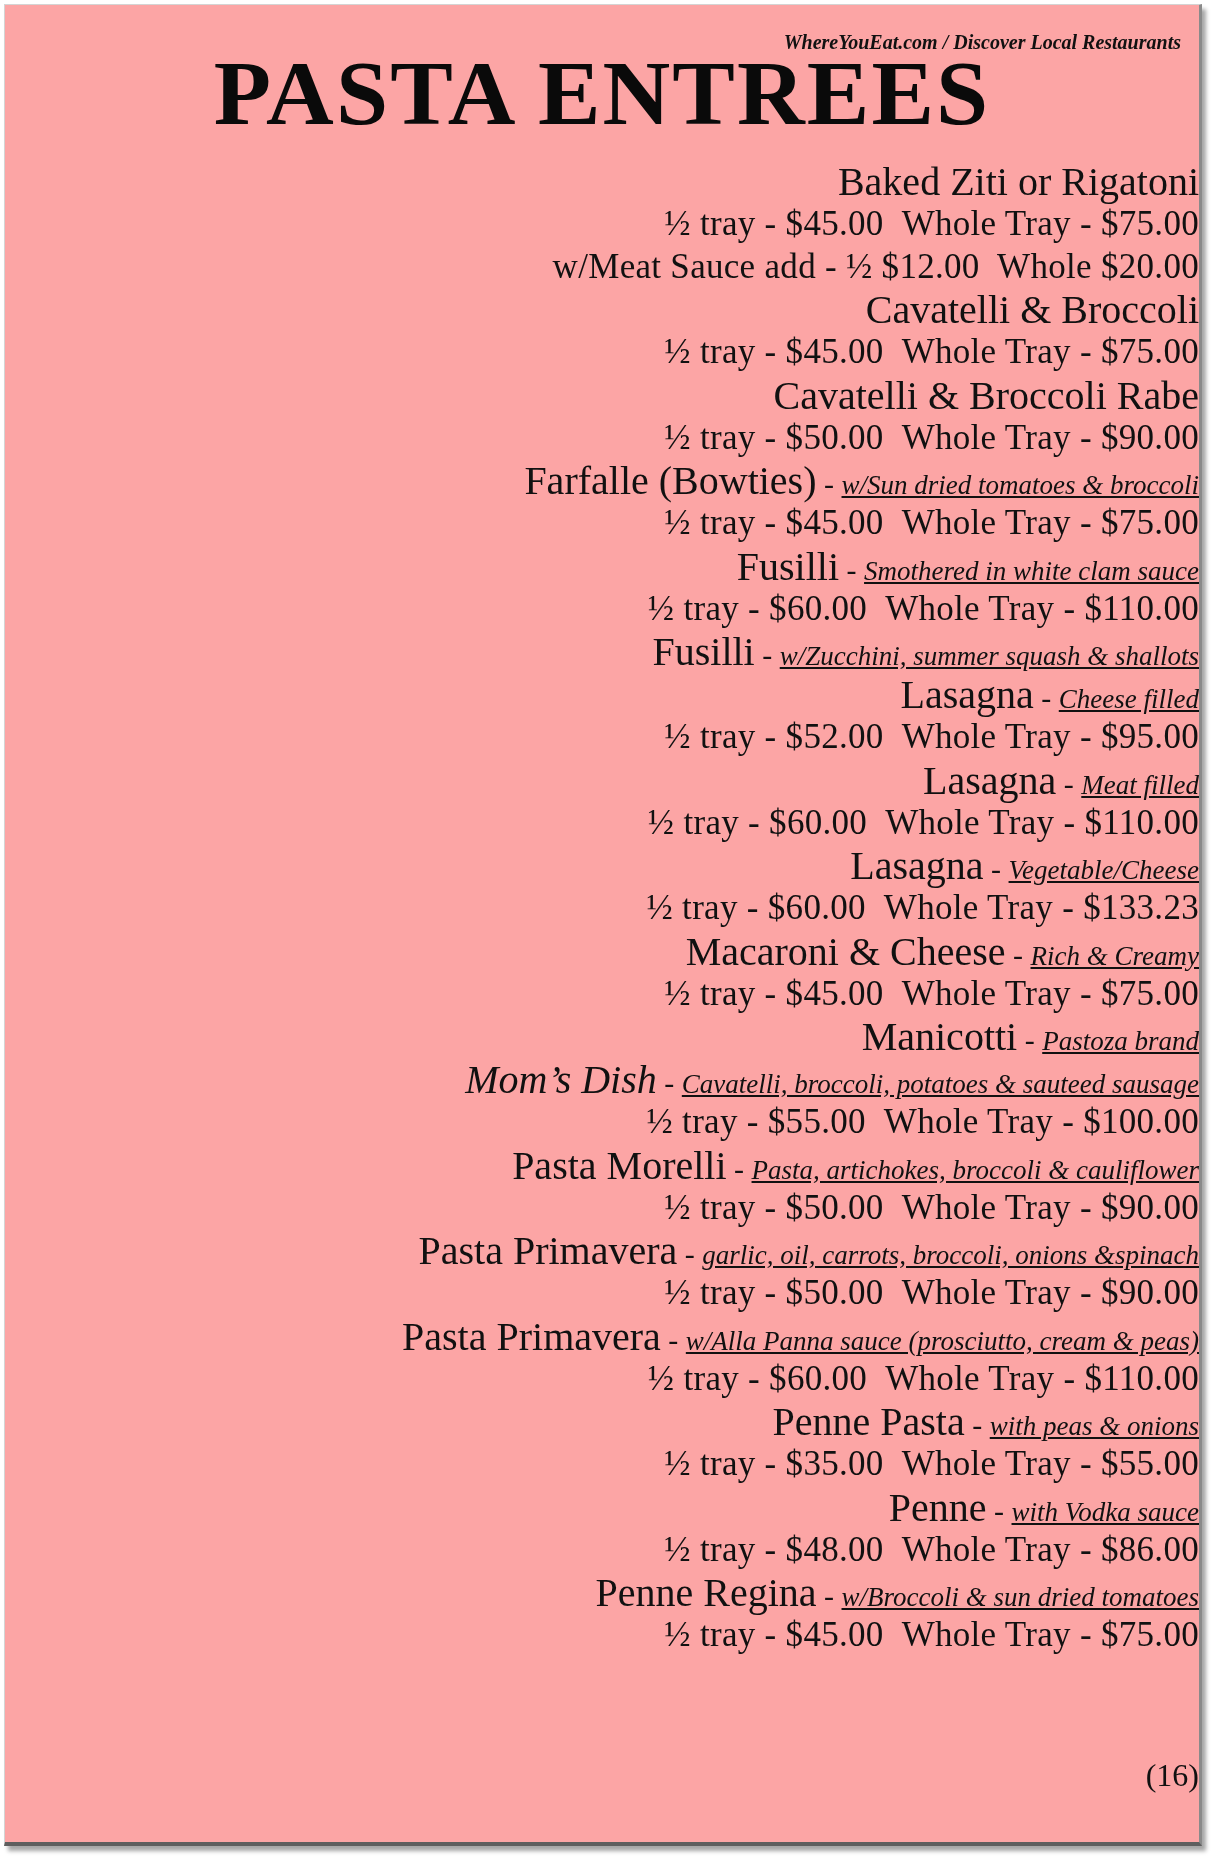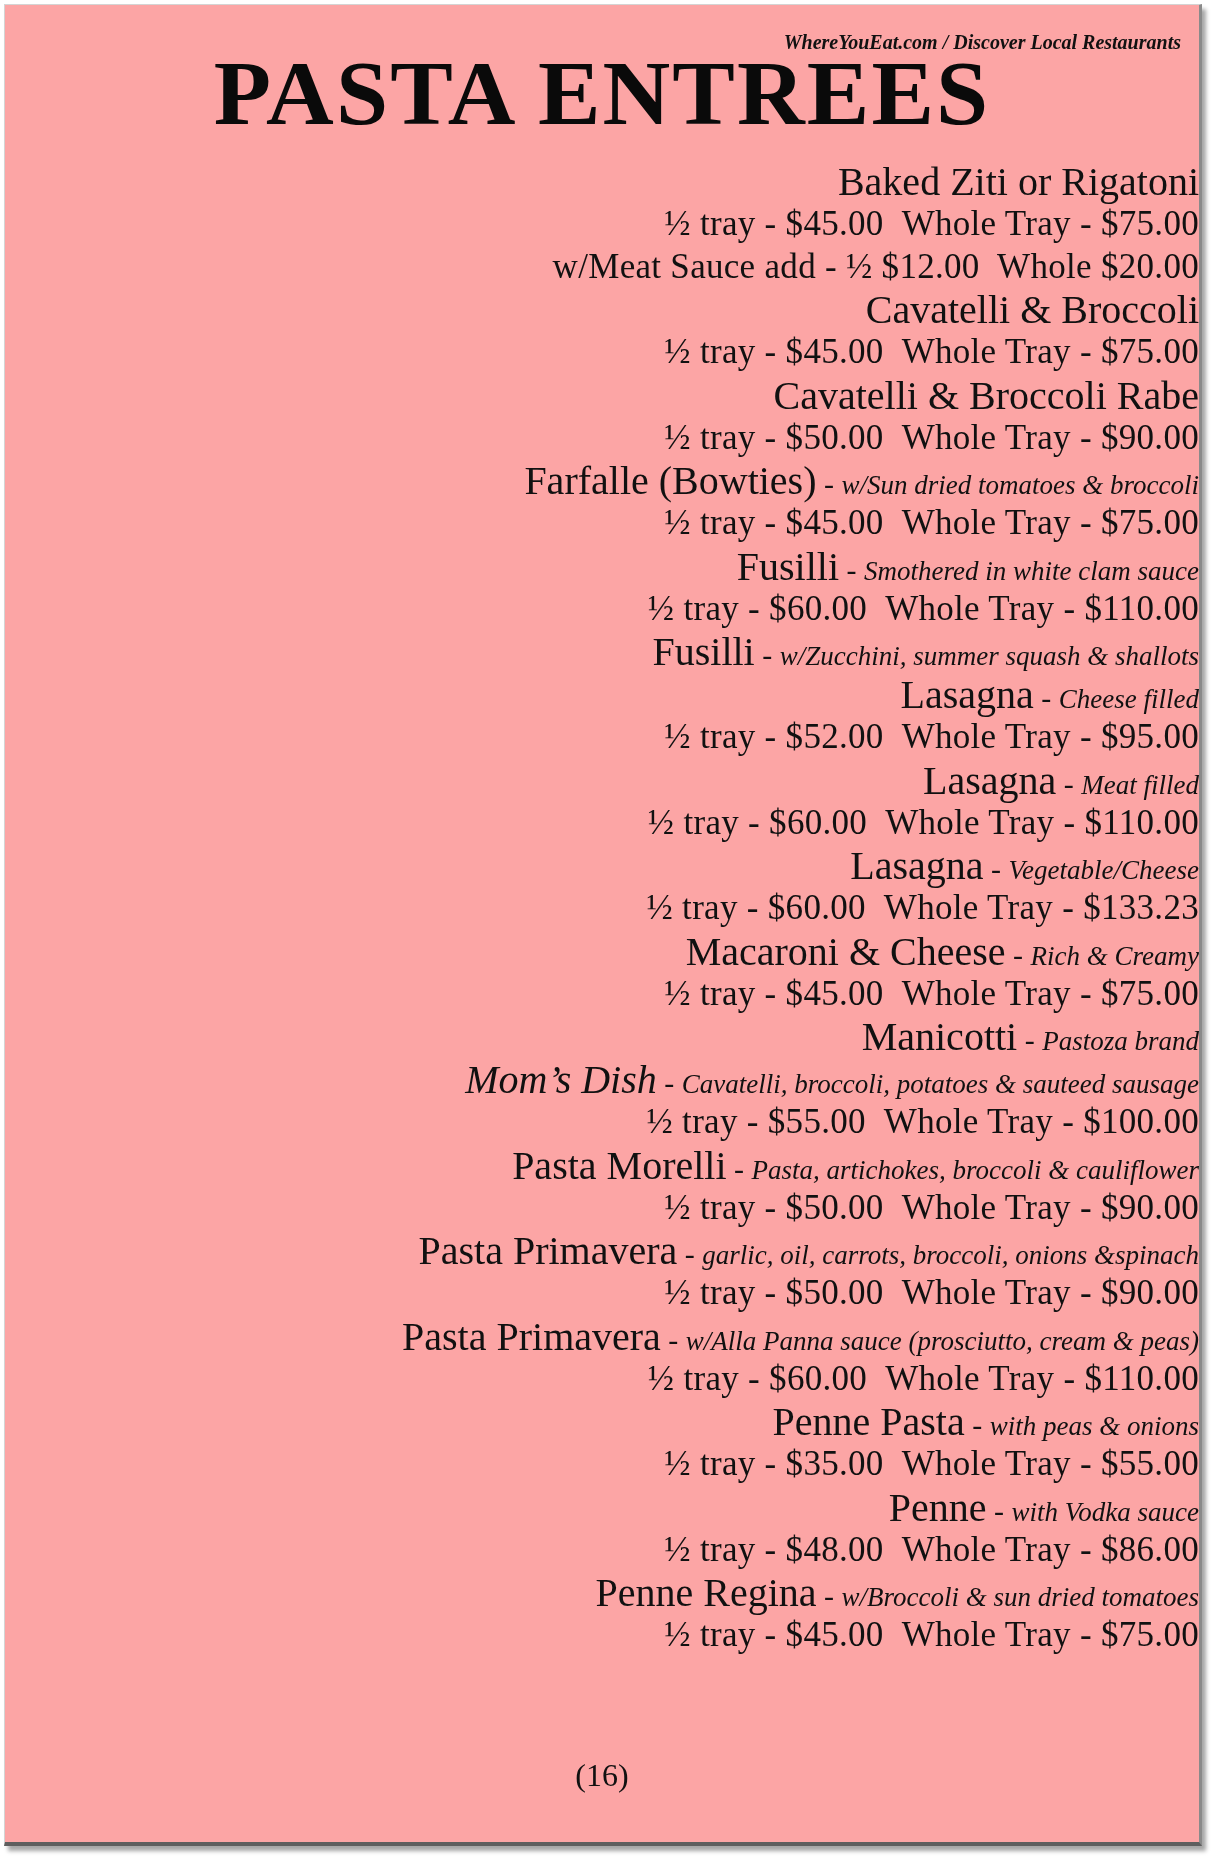--- a/index.html
+++ b/index.html
@@ -73,38 +73,39 @@
     .item-name.italic {
       font-style: italic;
       margin-top: 45px;
     }
     .item-sep {
       font-size: 30px;
     }
     .item-desc {
       font-style: italic;
       font-size: 27px;
+      text-decoration: underline;
     }
     .price-line {
       font-size: 35px;
       line-height: 42.5px;
       height: 42.5px;
       white-space: nowrap;
       letter-spacing: 0.3px;
     }
     .price-line .gap {
       display: inline-block;
       width: 18px;
     }
     .page-number {
       position: absolute;
       left: 0;
       right: 0;
       top: 1752px;
-      text-align: center;
+      text-align: right;
       font-family: "Liberation Serif", serif;
       font-size: 32px;
       color: #111;
     }
   </style>
 </head>
 <body>
 
 <div class="page">
   <div class="watermark">WhereYouEat.com / Discover Local Restaurants</div>

